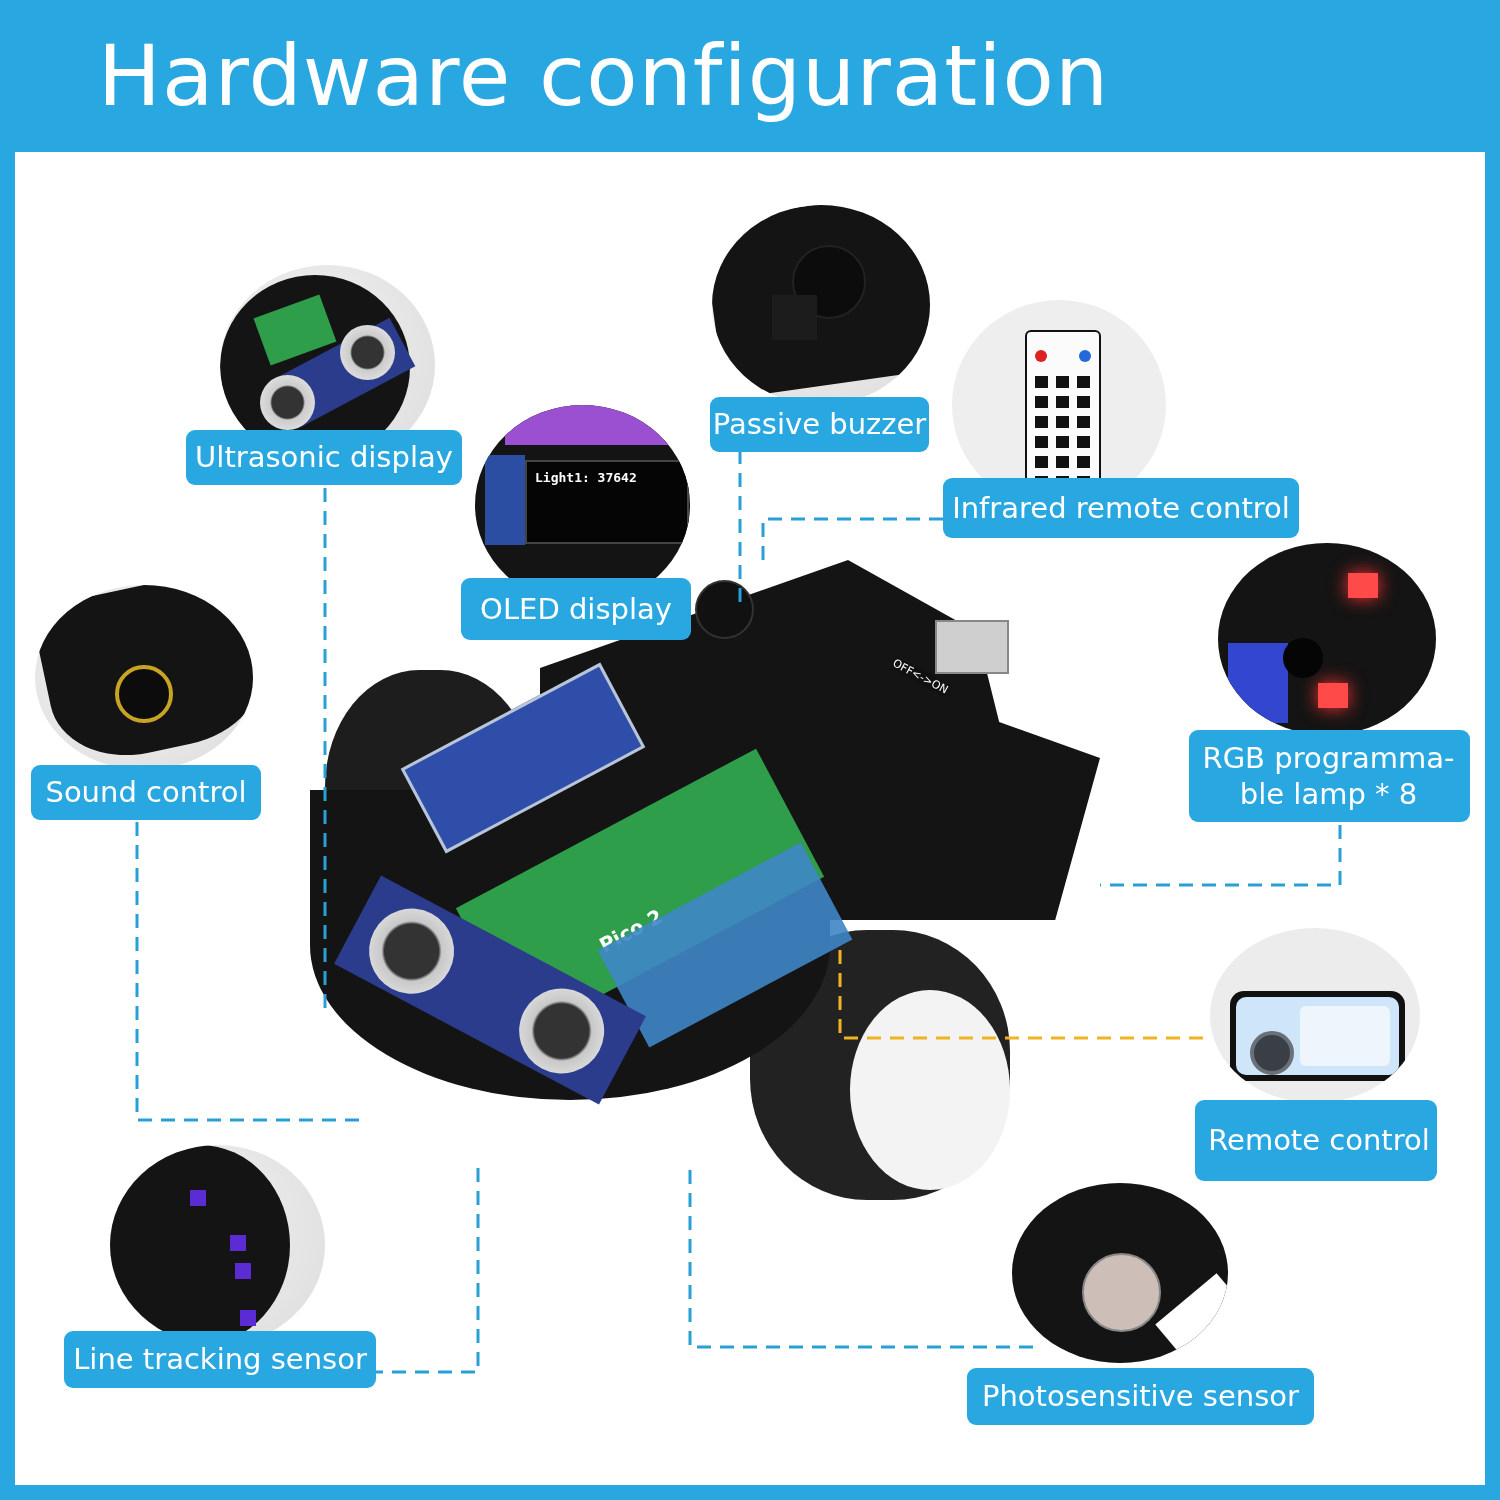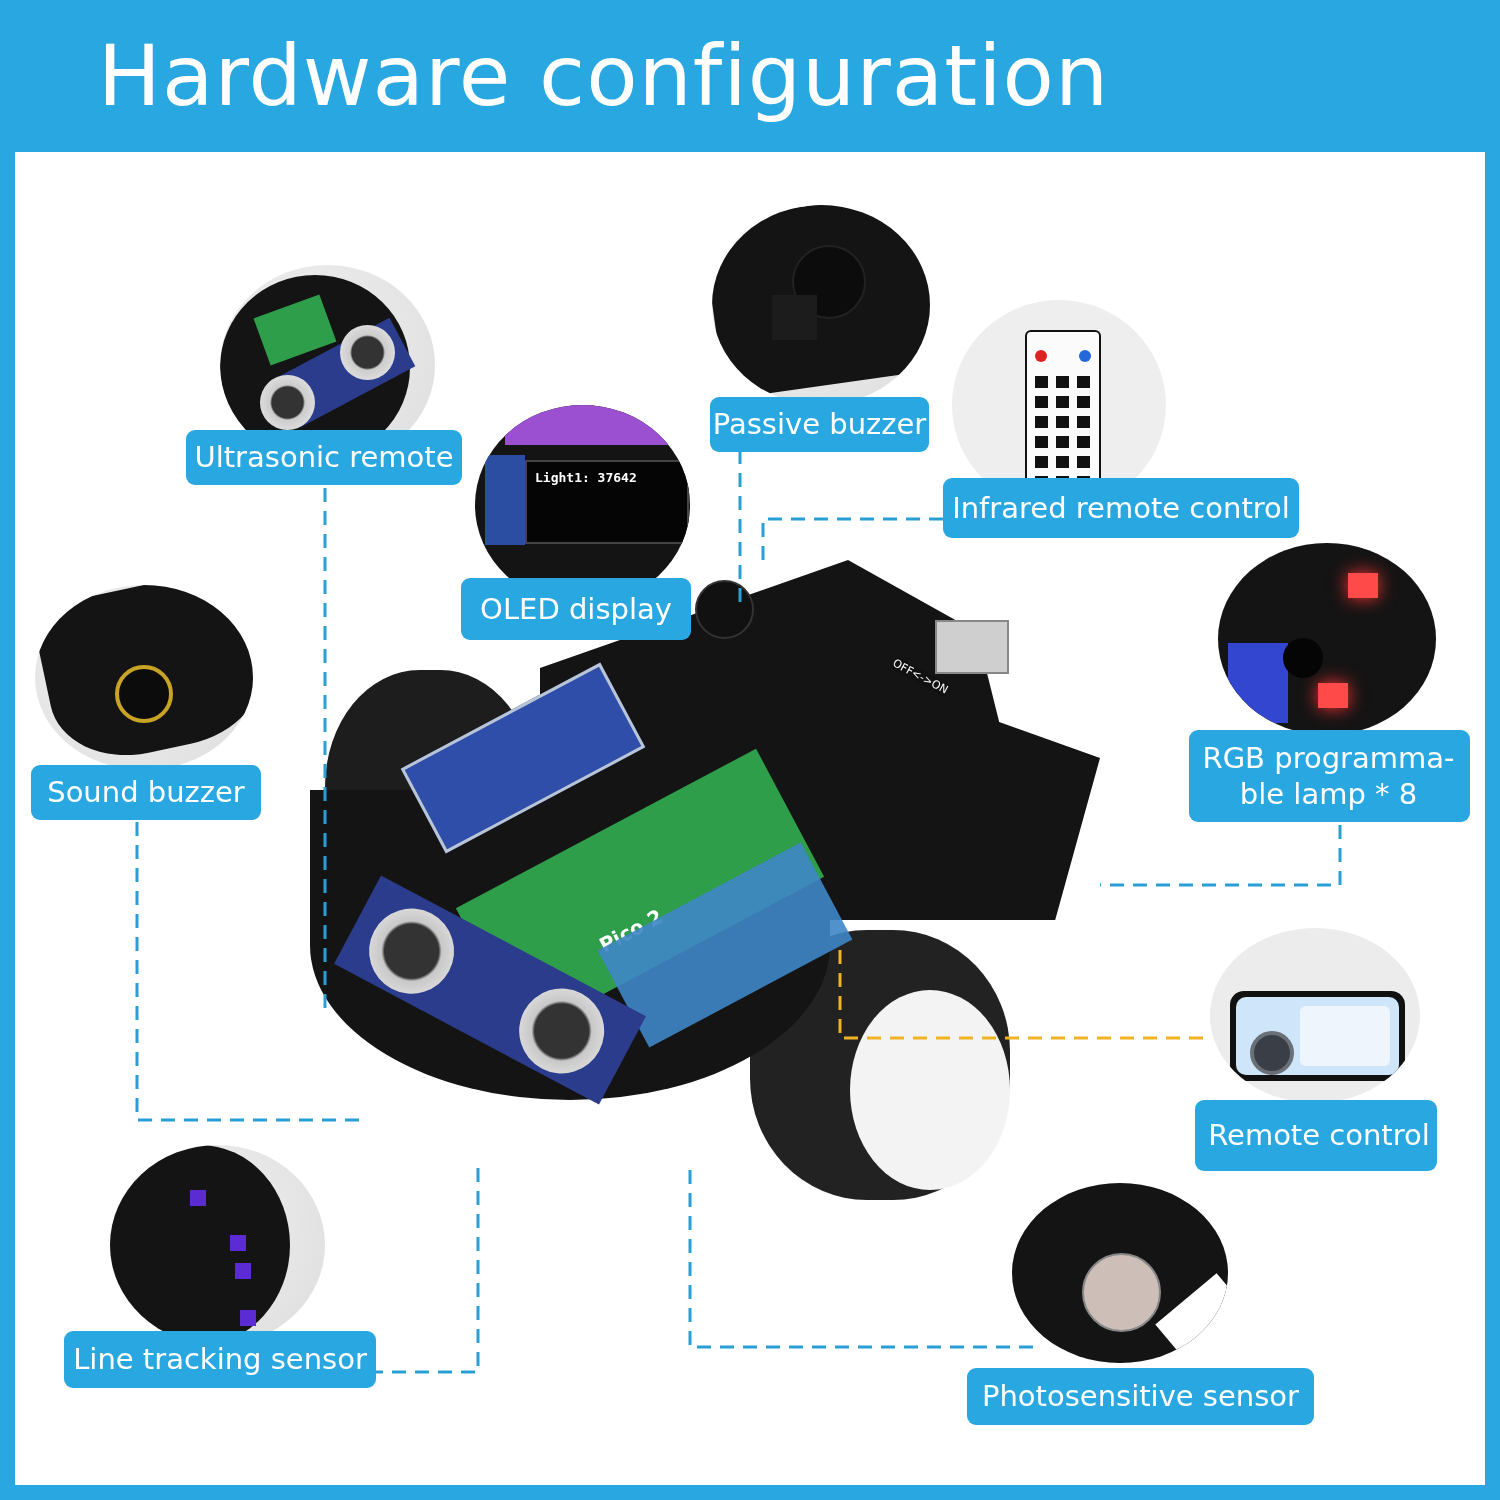--- a/index.html
+++ b/index.html
@@ -109,21 +109,21 @@
     <path d="M740 450 V610"></path>
     <path d="M943 519 H763 V560"></path>
     <path d="M1340 825 V885 H1100"></path>
     <path d="M137 822 V1120 H360"></path>
     <path d="M478 1168 V1372 H376"></path>
     <path d="M690 1170 V1347 H1040"></path>
   </g>
   <path d="M840 950 V1038 H1210" fill="none" stroke="#f0b323" stroke-width="3" stroke-dasharray="14 9"></path>
 </svg>
 
-<div class="label" style="left:186px;top:430px;width:276px;height:55px;">Ultrasonic remote</div>
+<div class="label" style="left:186px;top:430px;width:276px;height:55px;">Ultrasonic display</div>
 <div class="label" style="left:461px;top:578px;width:230px;height:62px;">OLED display</div>
 <div class="label" style="left:710px;top:397px;width:219px;height:55px;">Passive buzzer</div>
 <div class="label" style="left:943px;top:478px;width:356px;height:60px;">Infrared remote control</div>
 <div class="label two" style="left:1189px;top:730px;width:281px;height:92px;">RGB programma-ble lamp * 8</div>
-<div class="label" style="left:31px;top:765px;width:230px;height:55px;">Sound buzzer</div>
-<div class="label" style="left:1195px;top:1100px;width:242px;height:71px;padding-left:20px;">Remote control</div>
+<div class="label" style="left:31px;top:765px;width:230px;height:55px;">Sound control</div>
+<div class="label" style="left:1195px;top:1100px;width:242px;height:81px;padding-left:20px;">Remote control</div>
 <div class="label" style="left:64px;top:1331px;width:312px;height:57px;">Line tracking sensor</div>
 <div class="label" style="left:967px;top:1368px;width:347px;height:57px;">Photosensitive sensor</div>
 
 </body></html>

